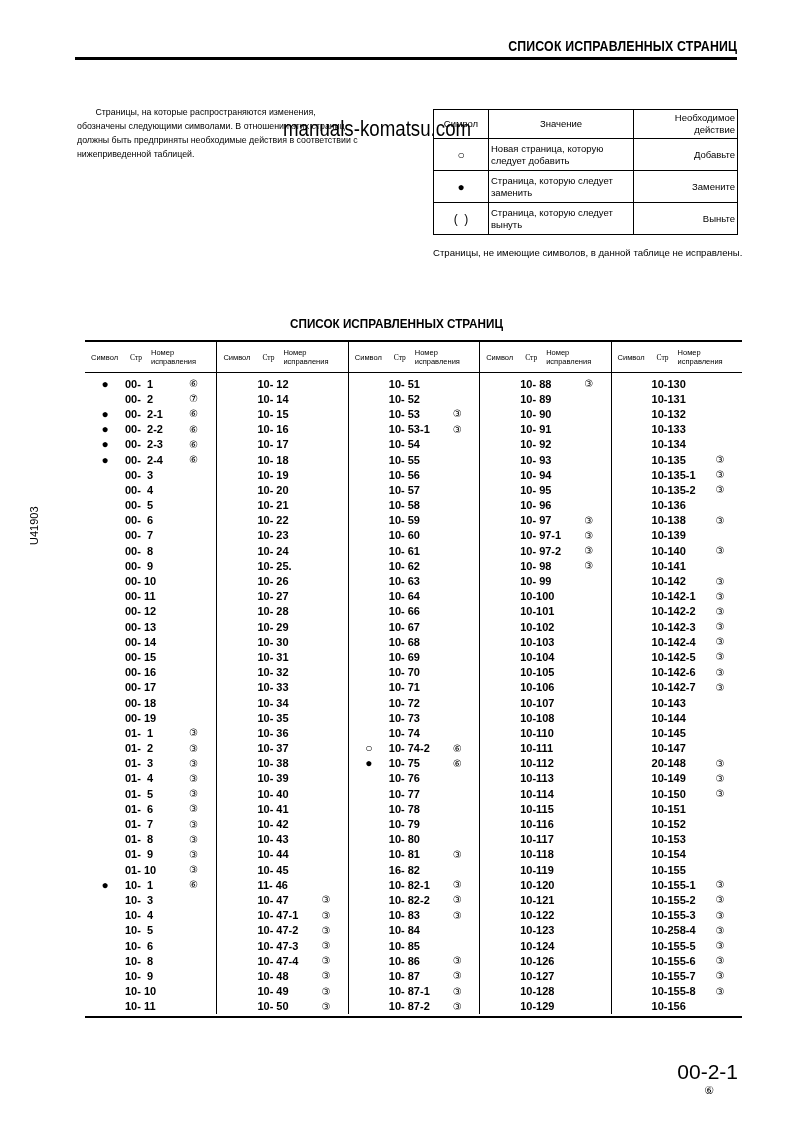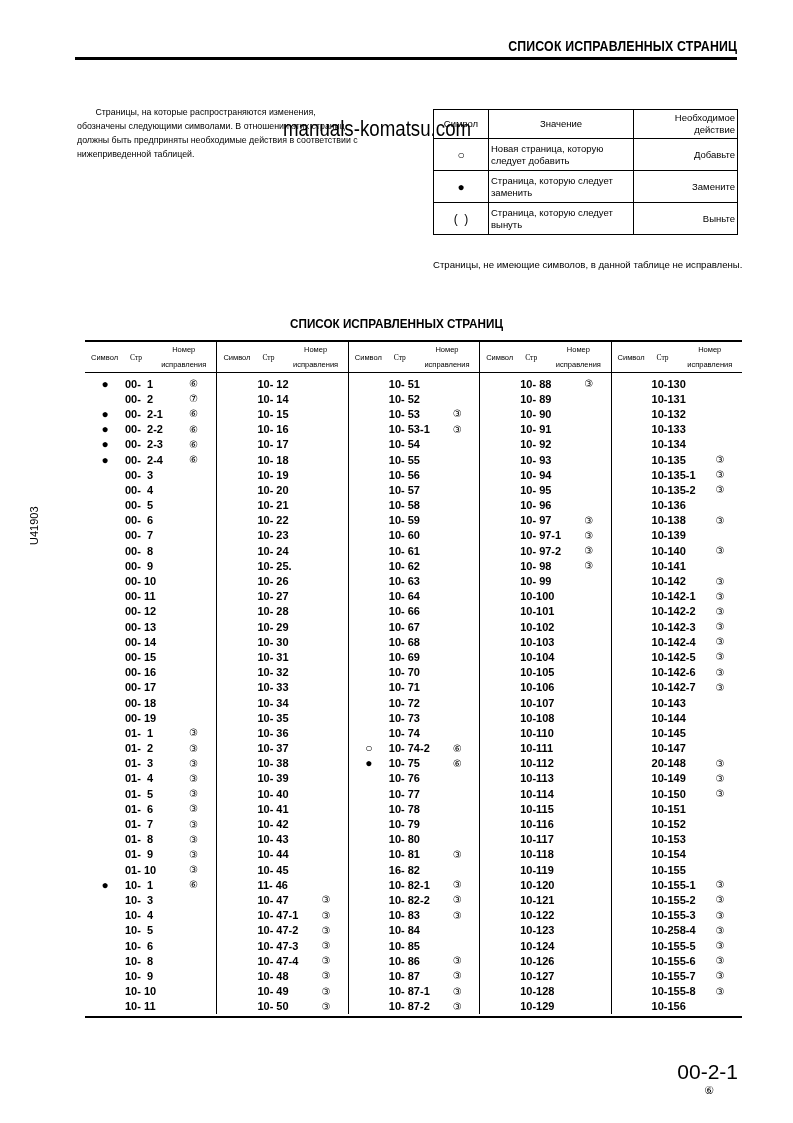--- a/index.html
+++ b/index.html
@@ -14,35 +14,35 @@
   .watermark { position: absolute; left: 283px; top: 116px; font-size: 22px; color: #000;
                transform: scaleX(0.85); transform-origin: left top; white-space: nowrap; }
   .legend { position: absolute; left: 433px; top: 109px; width: 305px; border-collapse: collapse;
             font-size: 9.5px; }
   .legend td, .legend th { border: 1.5px solid #000; padding: 1px 2px; font-weight: normal; line-height: 12px; }
   .legend th { height: 26px; }
   .legend td { height: 29px; }
   .legend .sym { width: 50px; text-align: center; font-size: 12px; }
   .legend .mean { width: 140px; text-align: left; margin-left: 14px; }
   .legend .act { text-align: right; }
-  .legend-note { position: absolute; left: 433px; top: 246px; width: 310px; font-size: 9.6px; line-height: 14px; margin-top: 12px; }
+  .legend-note { position: absolute; left: 433px; top: 246px; width: 310px; font-size: 9.6px; line-height: 14px; }
   .list-title { position: absolute; left: 0; width: 793px; top: 316px; text-align: center;
                 font-size: 13px; font-weight: bold; transform: scaleX(0.9); }
   .side-code { position: absolute; left: 28px; top: 545px; font-size: 11px;
                transform: rotate(-90deg); transform-origin: left top; white-space: nowrap; }
   .table-wrap { position: absolute; left: 85px; top: 340px; width: 657px; }
   .top-rule { height: 2px; background: #000; }
   .cols { display: flex; }
   .col { width: 131.4px; position: relative; box-sizing: border-box; }
   .col + .col { border-left: 1px solid #000; }
   .col-head { display: flex; height: 30px; align-items: center; font-size: 7.5px;
               border-bottom: 1.5px solid #000; }
   .col-head .h-sym { width: 36px; padding-left: 6px; box-sizing: border-box; }
   .col-head .h-page { width: 30px; text-align: center; font-family: Liberation Serif, serif; }
-  .col-head .h-rev { flex: 1; text-align: center; line-height: 15px; }
+  .col-head .h-rev { flex: 1; line-height: 9px; }
   .rows { padding-top: 3px; }
   .row { display: flex; height: 15.2px; align-items: center; font-size: 11px; font-weight: bold; }
   .row .sym { width: 40px; text-align: center; font-size: 12px; }
   .row .page { width: 64px; white-space: pre; }
   .row .rev { flex: 1; font-size: 10px; font-weight: normal; }
   .bottom-rule { height: 2px; background: #000; margin-top: 2px; }
   .page-num { position: absolute; right: 55px; top: 1060px; font-size: 21px; }
   .page-rev { position: absolute; right: 79px; top: 1084px; font-size: 11px; }
 </style>
 </head>

